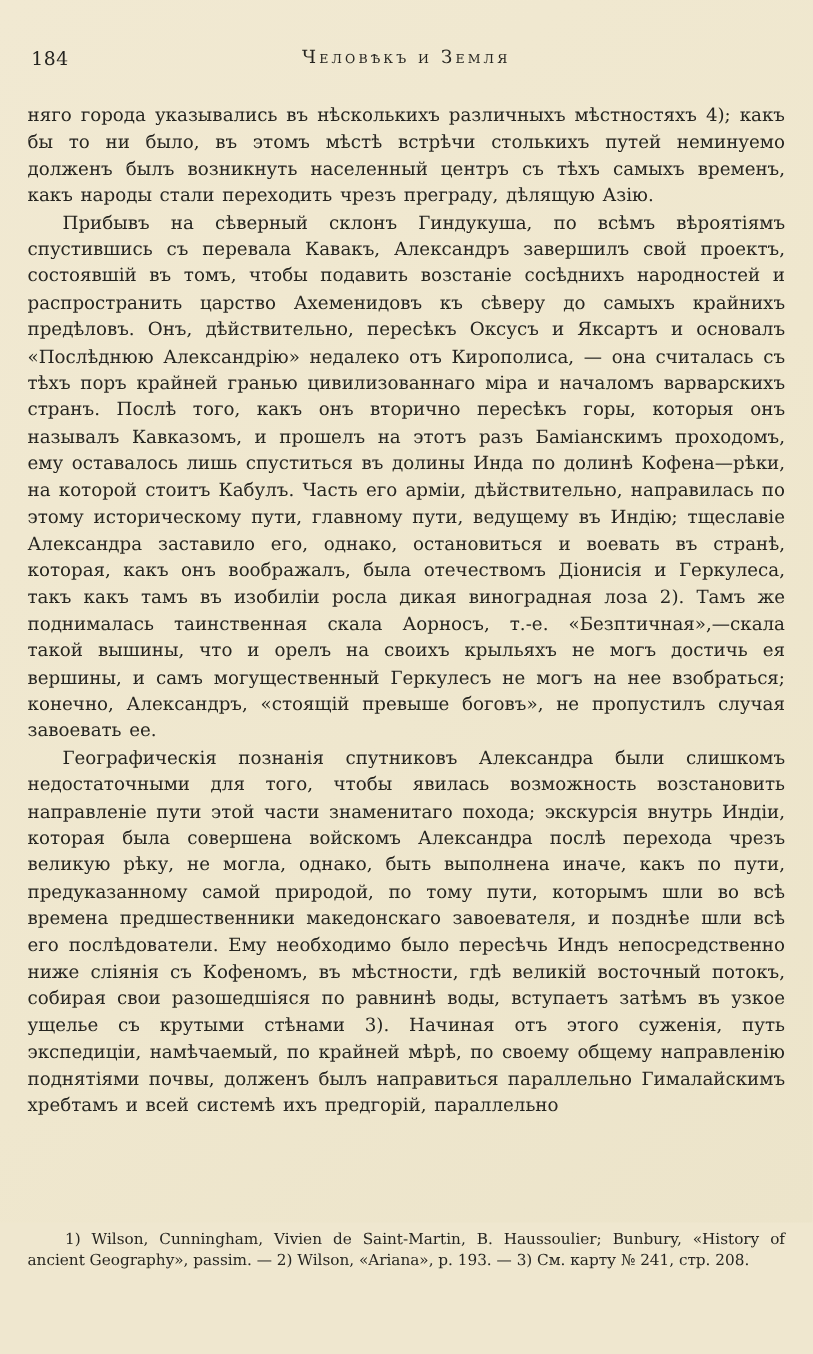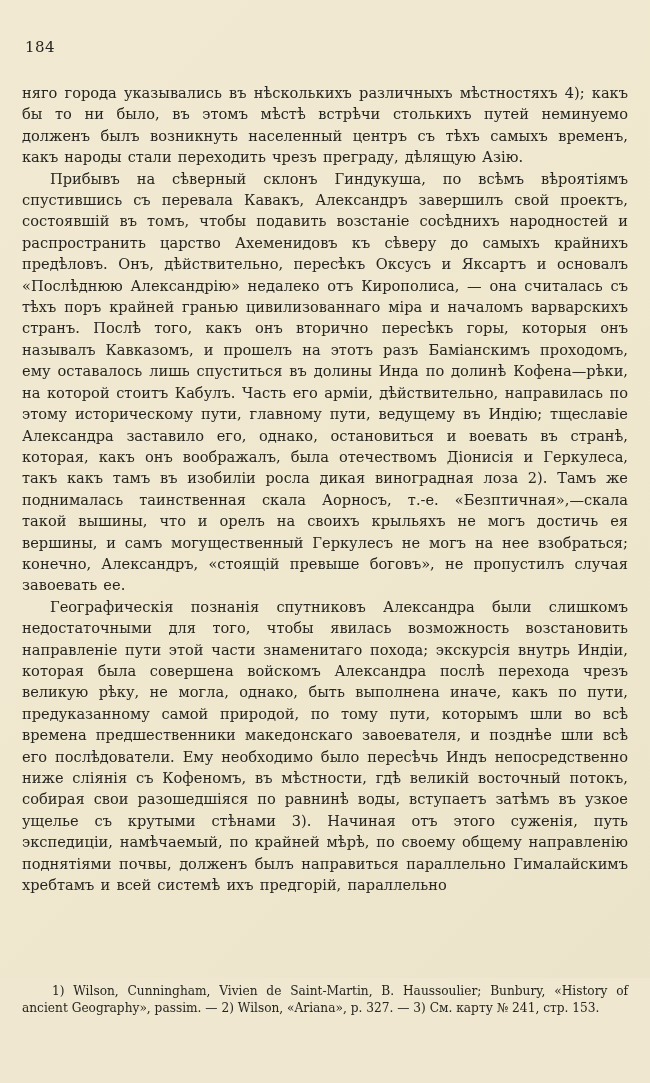--- a/index.html
+++ b/index.html
@@ -64,25 +64,26 @@
     text-indent: 30px;
   }
 </style>
 </head>
 <body>
 
 <div class="page">
 
   <div class="header">
     <span class="page-number">184</span>
+    <div class="running-title">Человѣкъ и Земля</div>
   </div>
 
   <div class="body-text">
     <p class="no-indent">няго города указывались въ нѣсколькихъ различныхъ мѣстностяхъ 4); какъ бы то ни было, въ этомъ мѣстѣ встрѣчи столькихъ путей неминуемо долженъ былъ возникнуть населенный центръ съ тѣхъ самыхъ временъ, какъ народы стали переходить чрезъ преграду, дѣлящую Азію.</p>
     <p>Прибывъ на сѣверный склонъ Гиндукуша, по всѣмъ вѣроятіямъ спустившись съ перевала Кавакъ, Александръ завершилъ свой проектъ, состоявшій въ томъ, чтобы подавить возстаніе сосѣднихъ народностей и распространить царство Ахеменидовъ къ сѣверу до самыхъ крайнихъ предѣловъ. Онъ, дѣйствительно, пересѣкъ Оксусъ и Яксартъ и основалъ «Послѣднюю Александрію» недалеко отъ Кирополиса, — она считалась съ тѣхъ поръ крайней гранью цивилизованнаго міра и началомъ варварскихъ странъ. Послѣ того, какъ онъ вторично пересѣкъ горы, которыя онъ называлъ Кавказомъ, и прошелъ на этотъ разъ Баміанскимъ проходомъ, ему оставалось лишь спуститься въ долины Инда по долинѣ Кофена—рѣки, на которой стоитъ Кабулъ. Часть его арміи, дѣйствительно, направилась по этому историческому пути, главному пути, ведущему въ Индію; тщеславіе Александра заставило его, однако, остановиться и воевать въ странѣ, которая, какъ онъ воображалъ, была отечествомъ Діонисія и Геркулеса, такъ какъ тамъ въ изобиліи росла дикая виноградная лоза 2). Тамъ же поднималась таинственная скала Аорносъ, т.-е. «Безптичная»,—скала такой вышины, что и орелъ на своихъ крыльяхъ не могъ достичь ея вершины, и самъ могущественный Геркулесъ не могъ на нее взобраться; конечно, Александръ, «стоящій превыше боговъ», не пропустилъ случая завоевать ее.</p>
     <p>Географическія познанія спутниковъ Александра были слишкомъ недостаточными для того, чтобы явилась возможность возстановить направленіе пути этой части знаменитаго похода; экскурсія внутрь Индіи, которая была совершена войскомъ Александра послѣ перехода чрезъ великую рѣку, не могла, однако, быть выполнена иначе, какъ по пути, предуказанному самой природой, по тому пути, которымъ шли во всѣ времена предшественники македонскаго завоевателя, и позднѣе шли всѣ его послѣдователи. Ему необходимо было пересѣчь Индъ непосредственно ниже сліянія съ Кофеномъ, въ мѣстности, гдѣ великій восточный потокъ, собирая свои разошедшіяся по равнинѣ воды, вступаетъ затѣмъ въ узкое ущелье съ крутыми стѣнами 3). Начиная отъ этого суженія, путь экспедиціи, намѣчаемый, по крайней мѣрѣ, по своему общему направленію поднятіями почвы, долженъ былъ направиться параллельно Гималайскимъ хребтамъ и всей системѣ ихъ предгорій, параллельно</p>
   </div>
 
   <div class="footnotes">
-    <p>1) Wilson, Cunningham, Vivien de Saint-Martin, B. Haussoulier; Bunbury, «History of ancient Geography», passim. — 2) Wilson, «Ariana», p. 327. — 3) См. карту № 241, стр. 153.</p>
+    <p>1) Wilson, Cunningham, Vivien de Saint-Martin, B. Haussoulier; Bunbury, «History of ancient Geography», passim. — 2) Wilson, «Ariana», p. 193. — 3) См. карту № 241, стр. 208.</p>
   </div>
 
 </div>
 
 </body></html>

